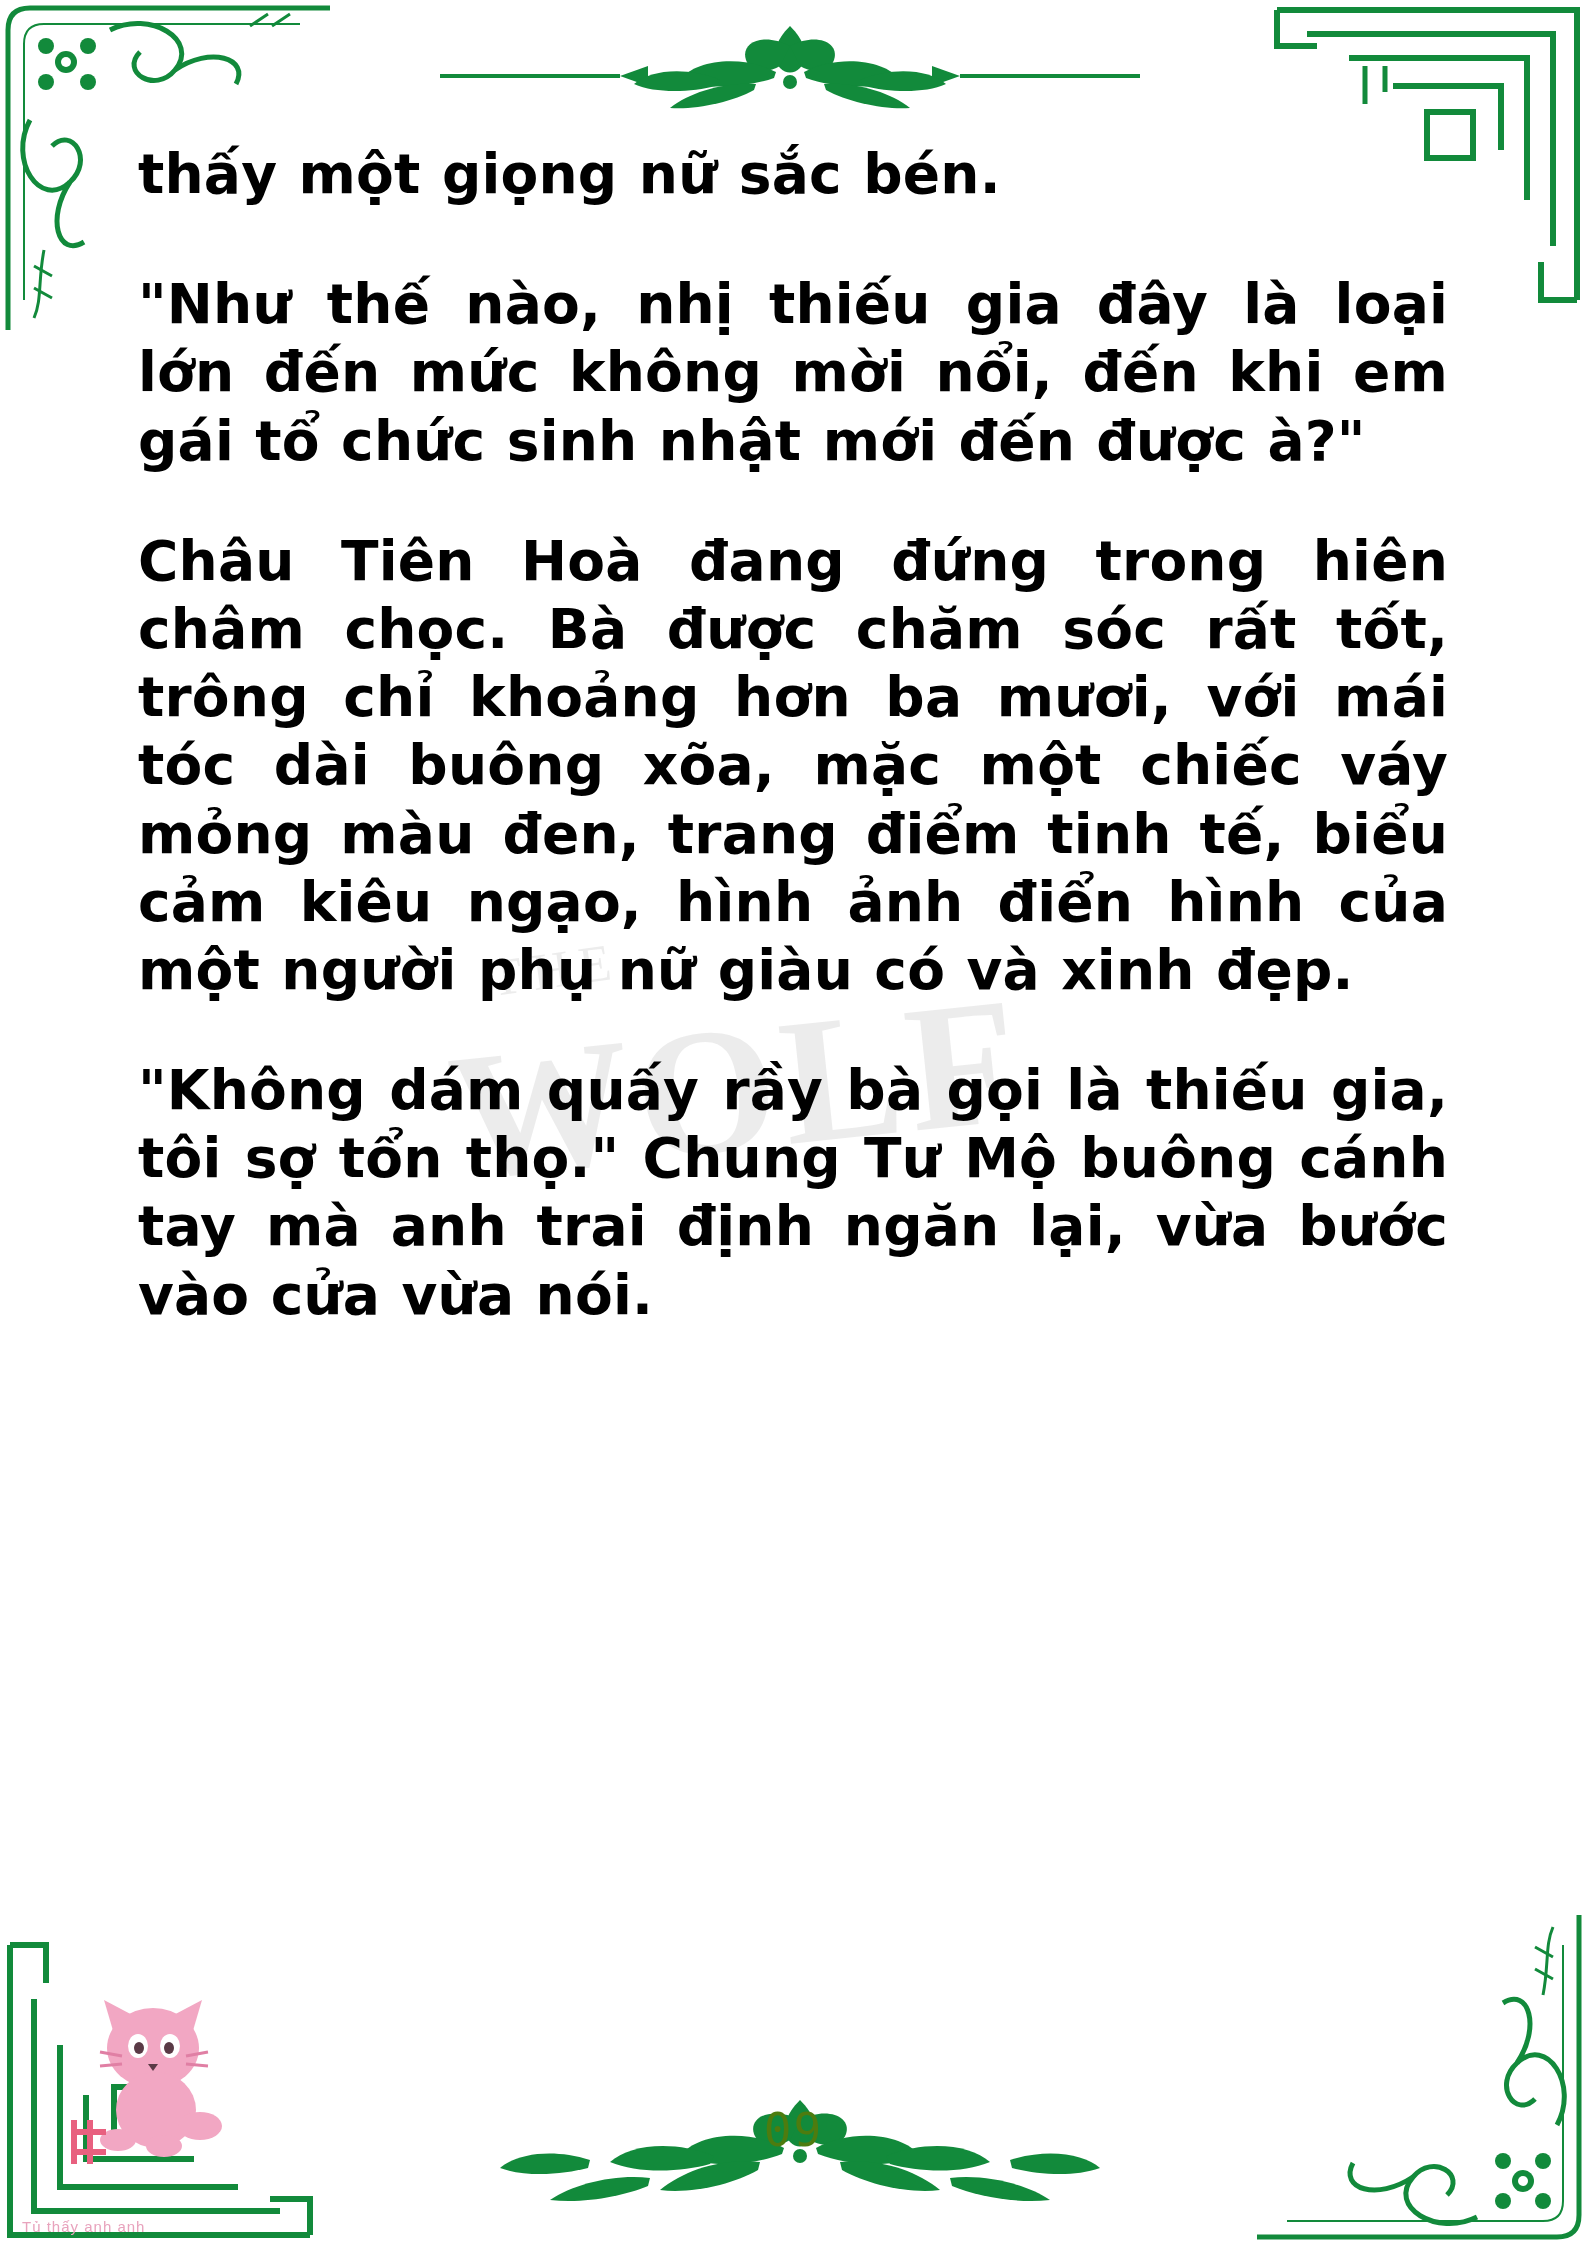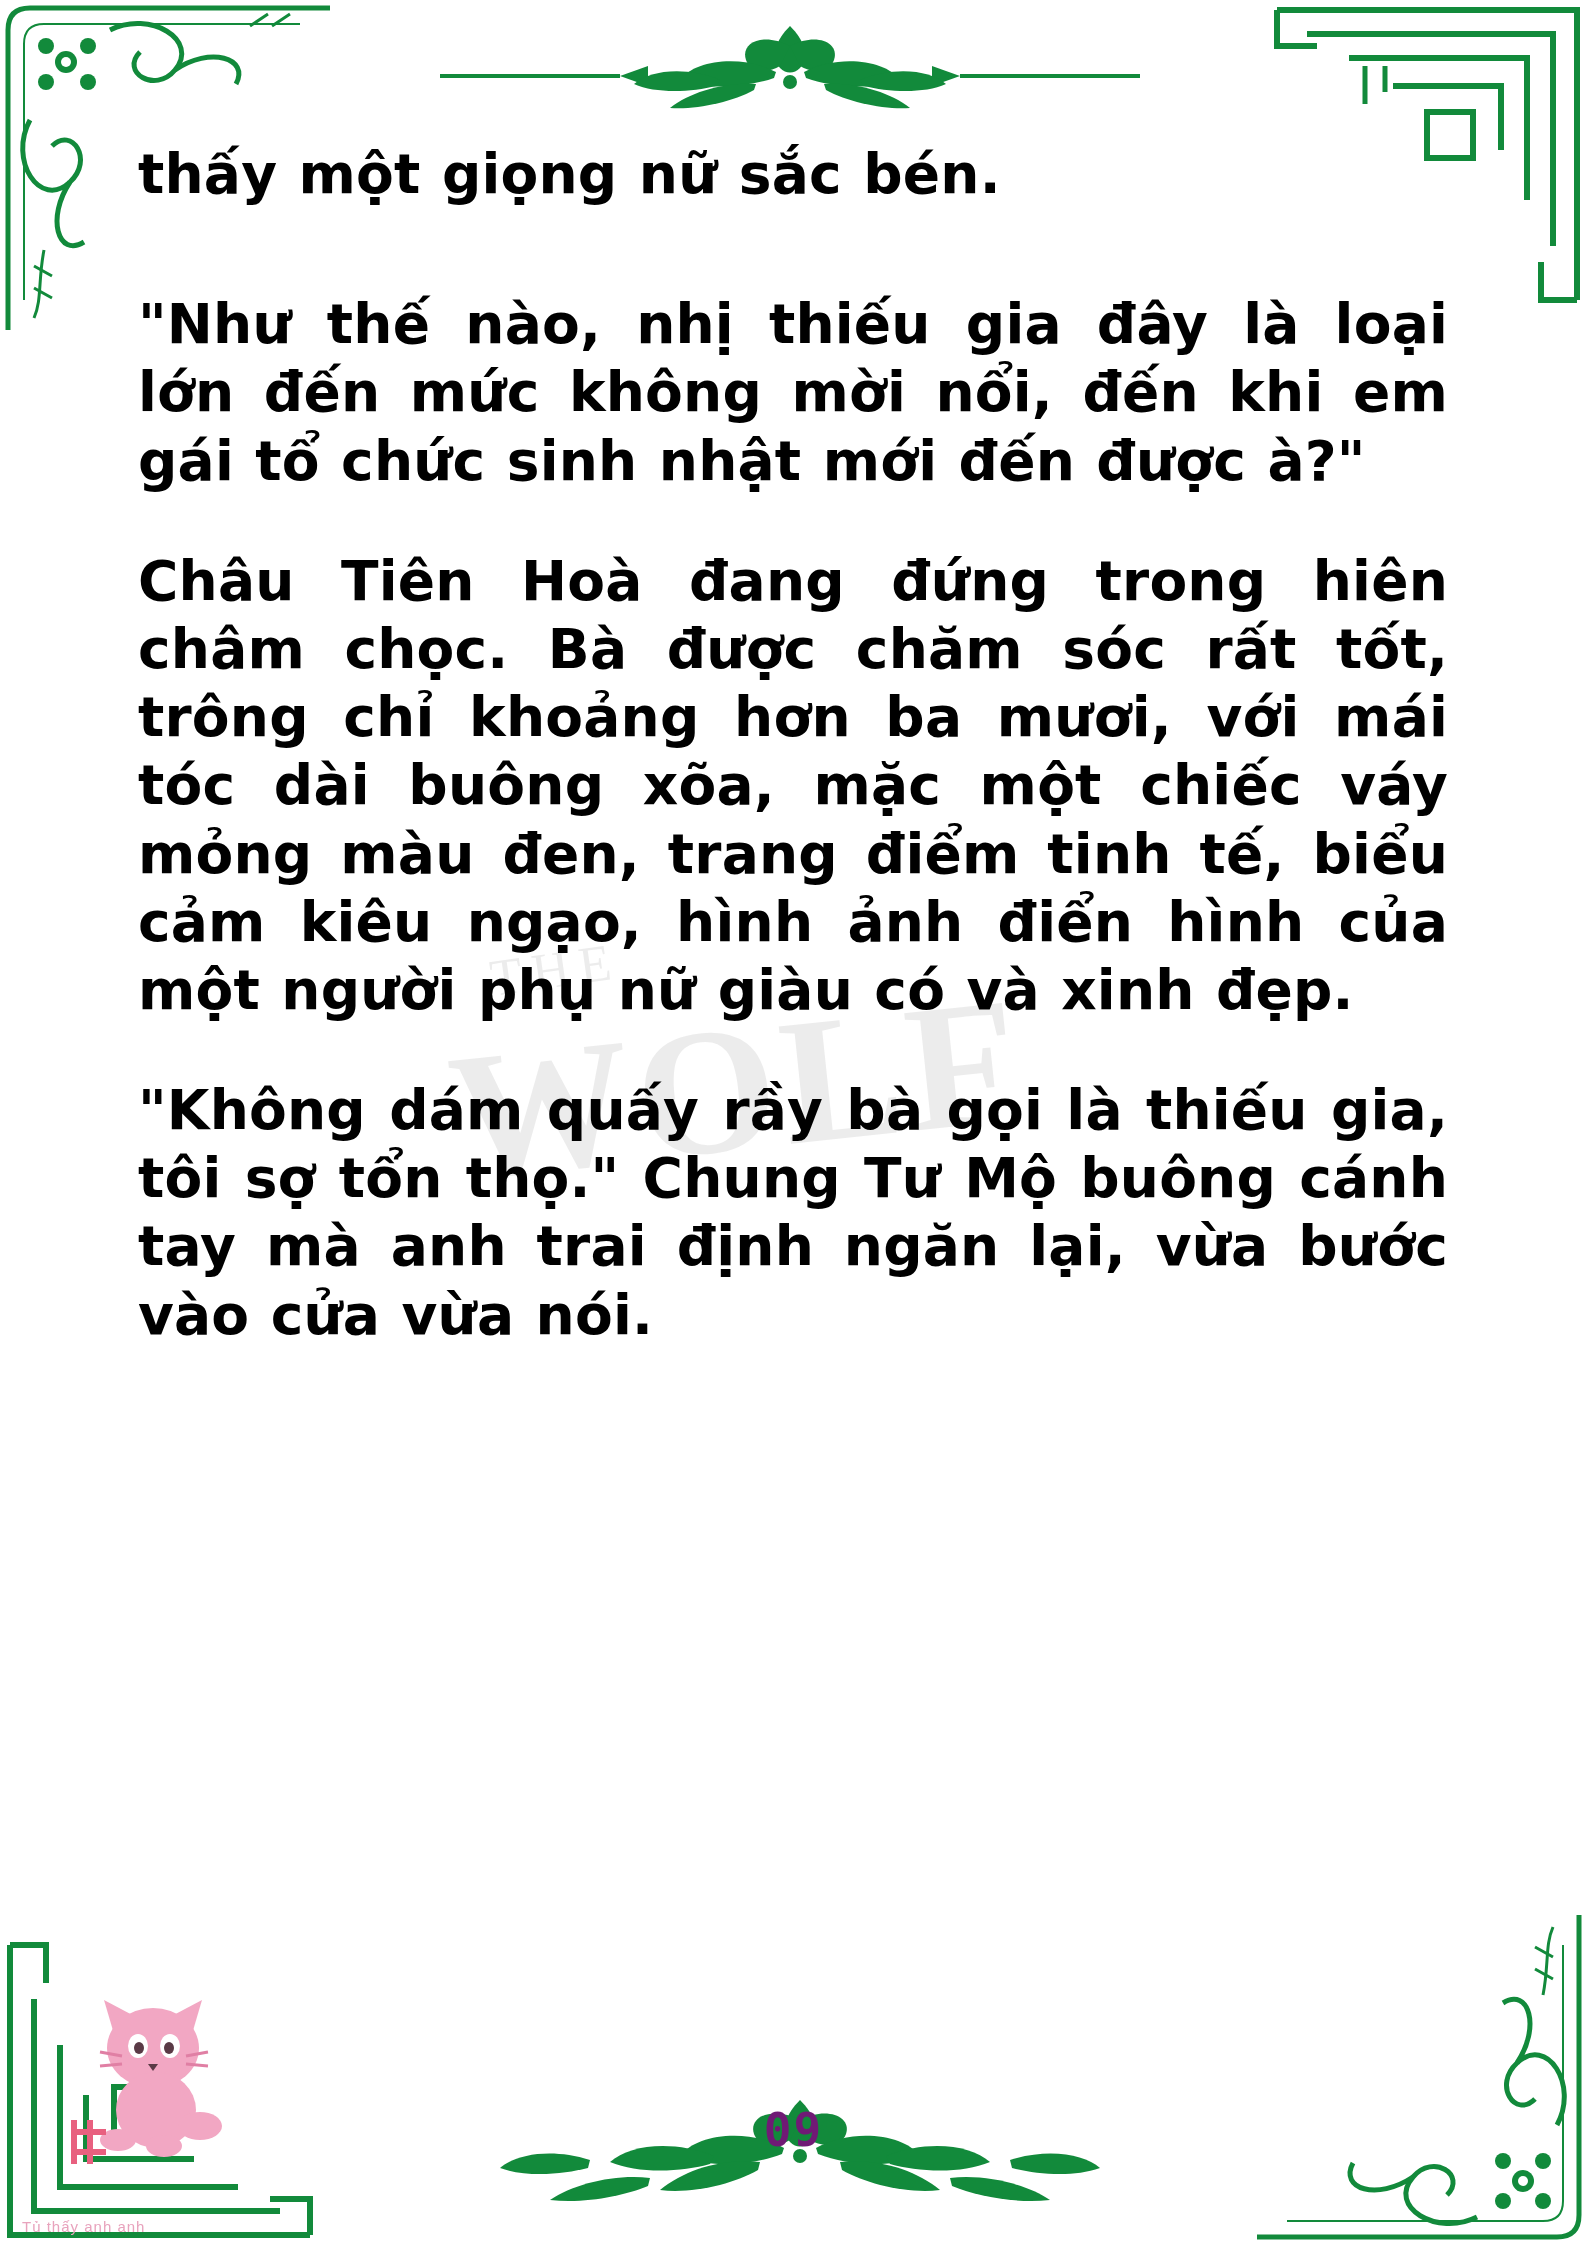--- a/index.html
+++ b/index.html
@@ -73,33 +73,33 @@
     font-weight: bold;
     font-size: 55px;
     line-height: 1.24;
     color: #000000;
     margin: 0 0 52px 0;
     text-align: justify;
     letter-spacing: 0.2px;
     word-spacing: 2px;
   }
   .para:last-child { margin-bottom: 0; }
-  .para.p-first { margin-bottom: 82px; }
+  .para.p-first { margin-bottom: 62px; }
 
   
   #page-number {
     position: absolute;
     left: 0;
     right: 0;
     bottom: 88px;
     text-align: center;
     font-family: "DejaVu Sans Mono", monospace;
-    font-weight: bold;
+    font-weight: normal;
     font-size: 46px;
-    color: #701a75;
+    color: #4d7c0f;
     letter-spacing: 2px;
   }
 
   
   #mascot {
     position: absolute;
     left: 60px;
     bottom: 75px;
     width: 200px;
     height: 200px;

